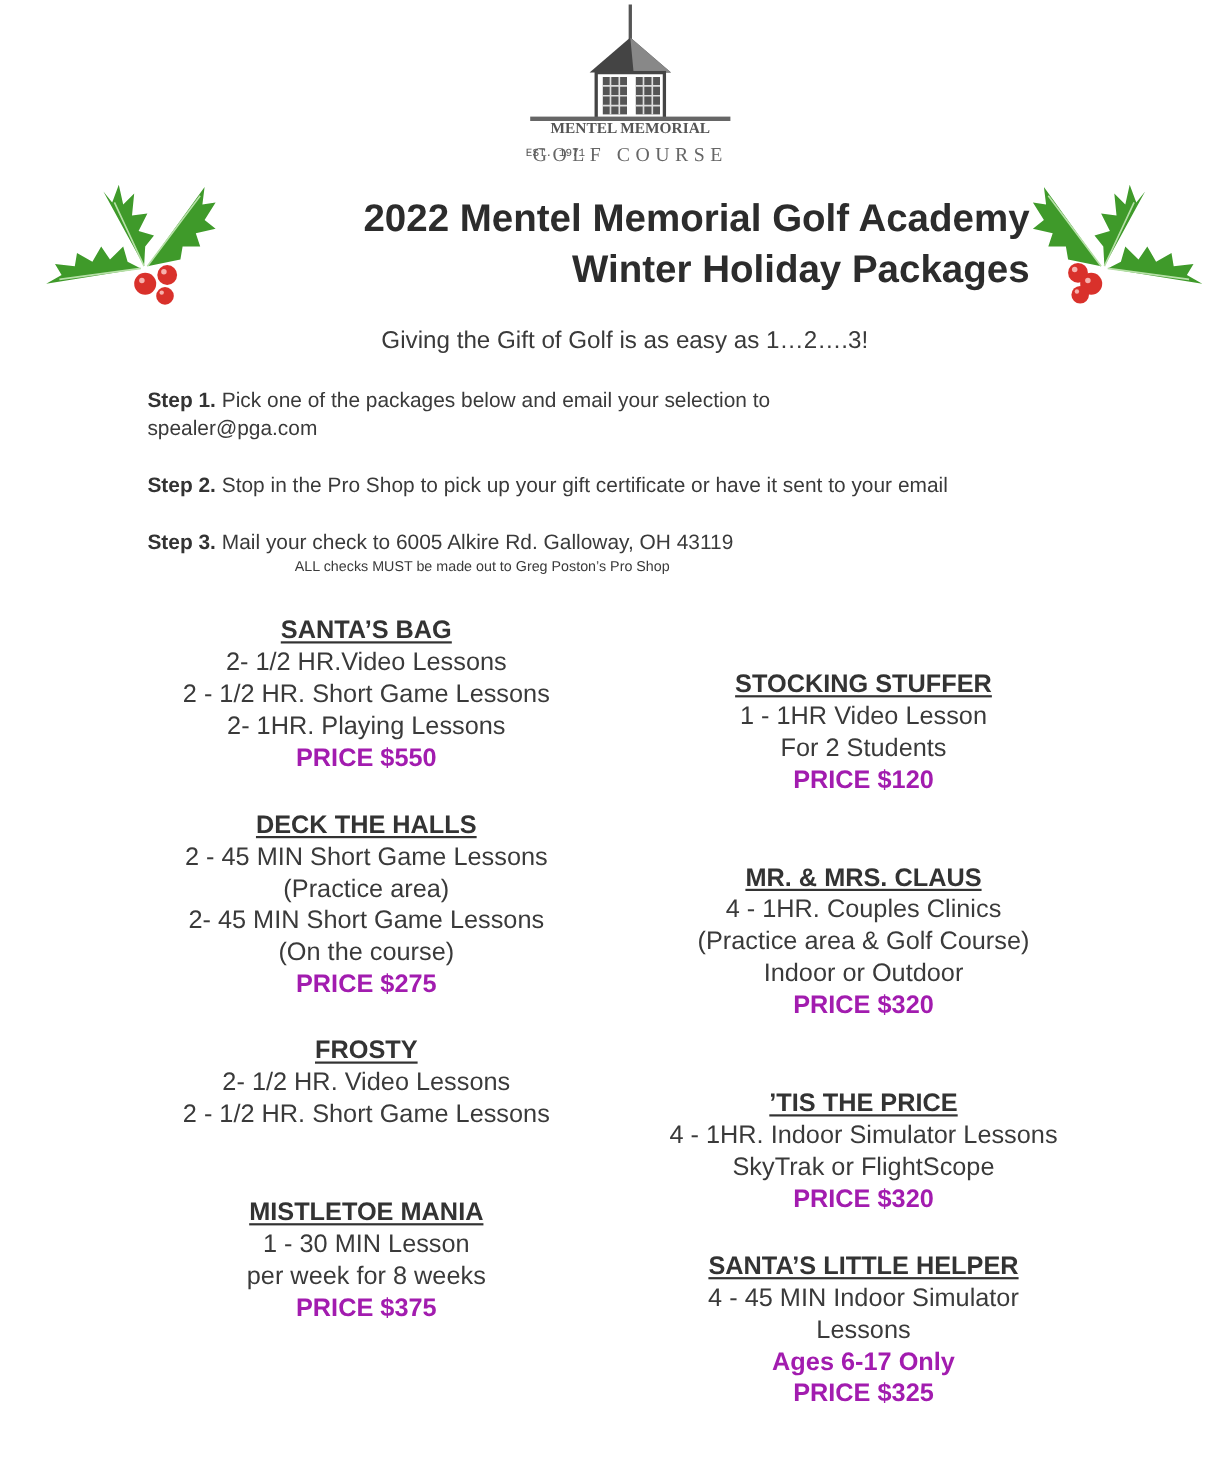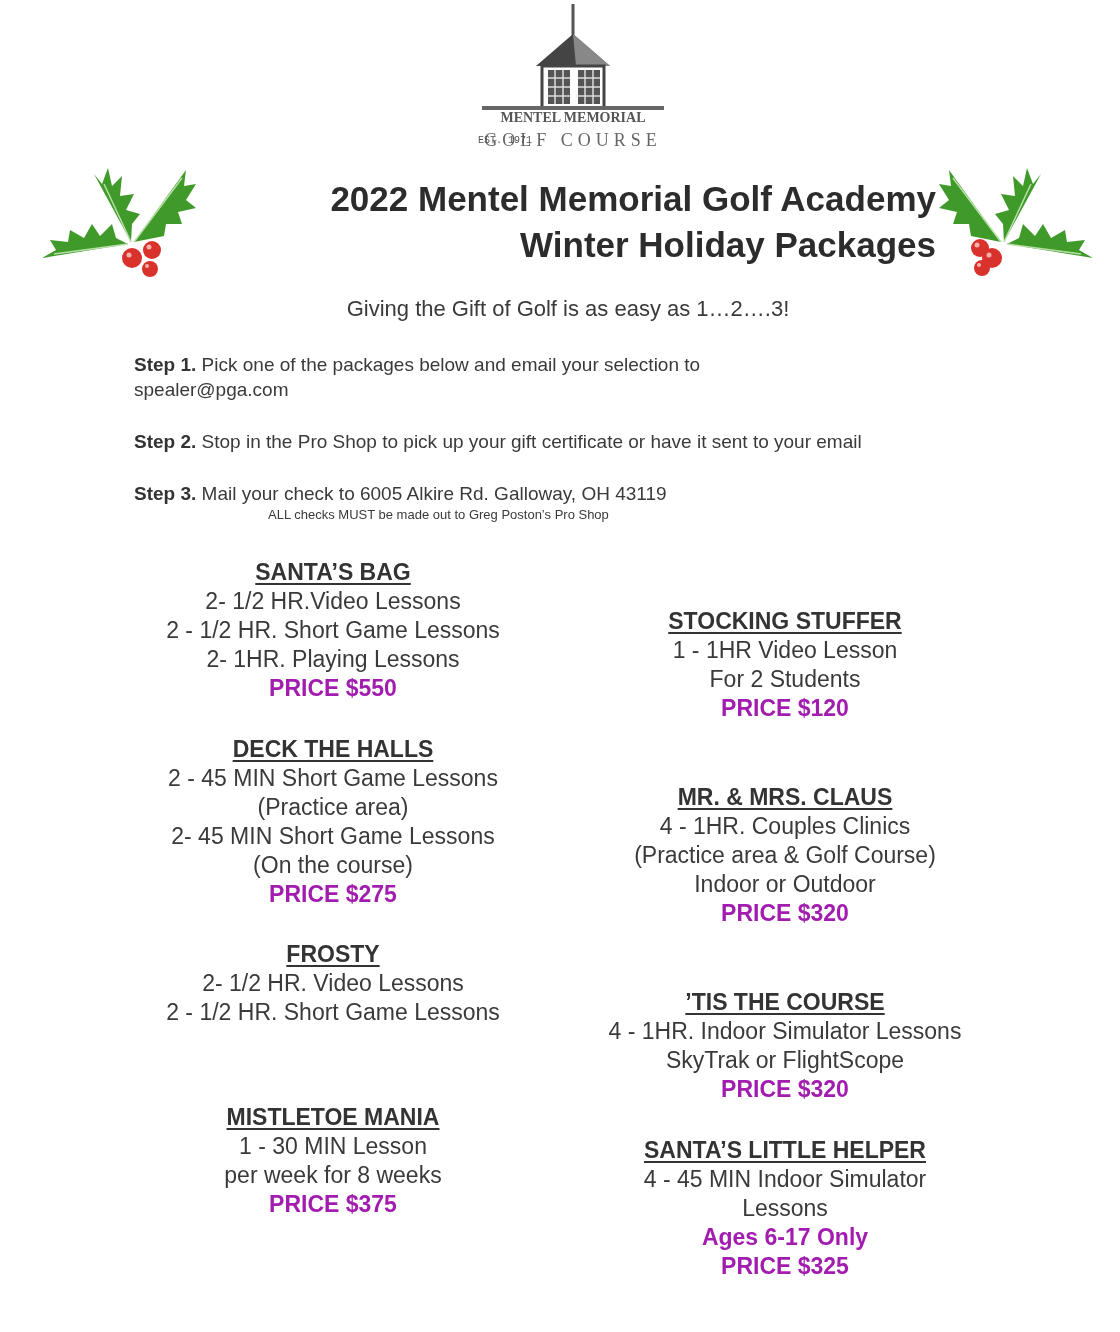--- a/index.html
+++ b/index.html
@@ -128,21 +128,21 @@
   <span class="line">(On the course)</span>
   <span class="bold">PRICE $275</span>
 </div>
 
 <div class="abs pkg col-left" style="top:940px;">
   <span class="pname">FROSTY</span>
   <span class="line">2- 1/2 HR. Video Lessons</span>
   <span class="line">2 - 1/2 HR. Short Game Lessons</span>
 </div>
 
-<div class="abs pkg col-left" style="top:1087px;margin-top:16px;">
+<div class="abs pkg col-left" style="top:1087px;">
   <span class="pname">MISTLETOE MANIA</span>
   <span class="line">1 - 30 MIN Lesson</span>
   <span class="line">per week for 8 weeks</span>
   <span class="bold">PRICE $375</span>
 </div>
 
 <div class="abs pkg col-right" style="top:589px;">
   <span class="pname">STOCKING STUFFER</span>
   <span class="line">1 - 1HR Video Lesson</span>
   <span class="line">For 2 Students</span>
@@ -151,21 +151,21 @@
 
 <div class="abs pkg col-right" style="top:765px;">
   <span class="pname">MR. &amp; MRS. CLAUS</span>
   <span class="line">4 - 1HR. Couples Clinics</span>
   <span class="line">(Practice area &amp; Golf Course)</span>
   <span class="line">Indoor or Outdoor</span>
   <span class="bold">PRICE $320</span>
 </div>
 
 <div class="abs pkg col-right" style="top:970px;">
-  <span class="pname">’TIS THE COURSE</span>
+  <span class="pname">’TIS THE PRICE</span>
   <span class="line">4 - 1HR. Indoor Simulator Lessons</span>
   <span class="line">SkyTrak or FlightScope</span>
   <span class="bold">PRICE $320</span>
 </div>
 
 <div class="abs pkg col-right" style="top:1118px;">
   <span class="pname">SANTA’S LITTLE HELPER</span>
   <span class="line">4 - 45 MIN Indoor Simulator</span>
   <span class="line">Lessons</span>
   <span class="bold">Ages 6-17 Only</span>

